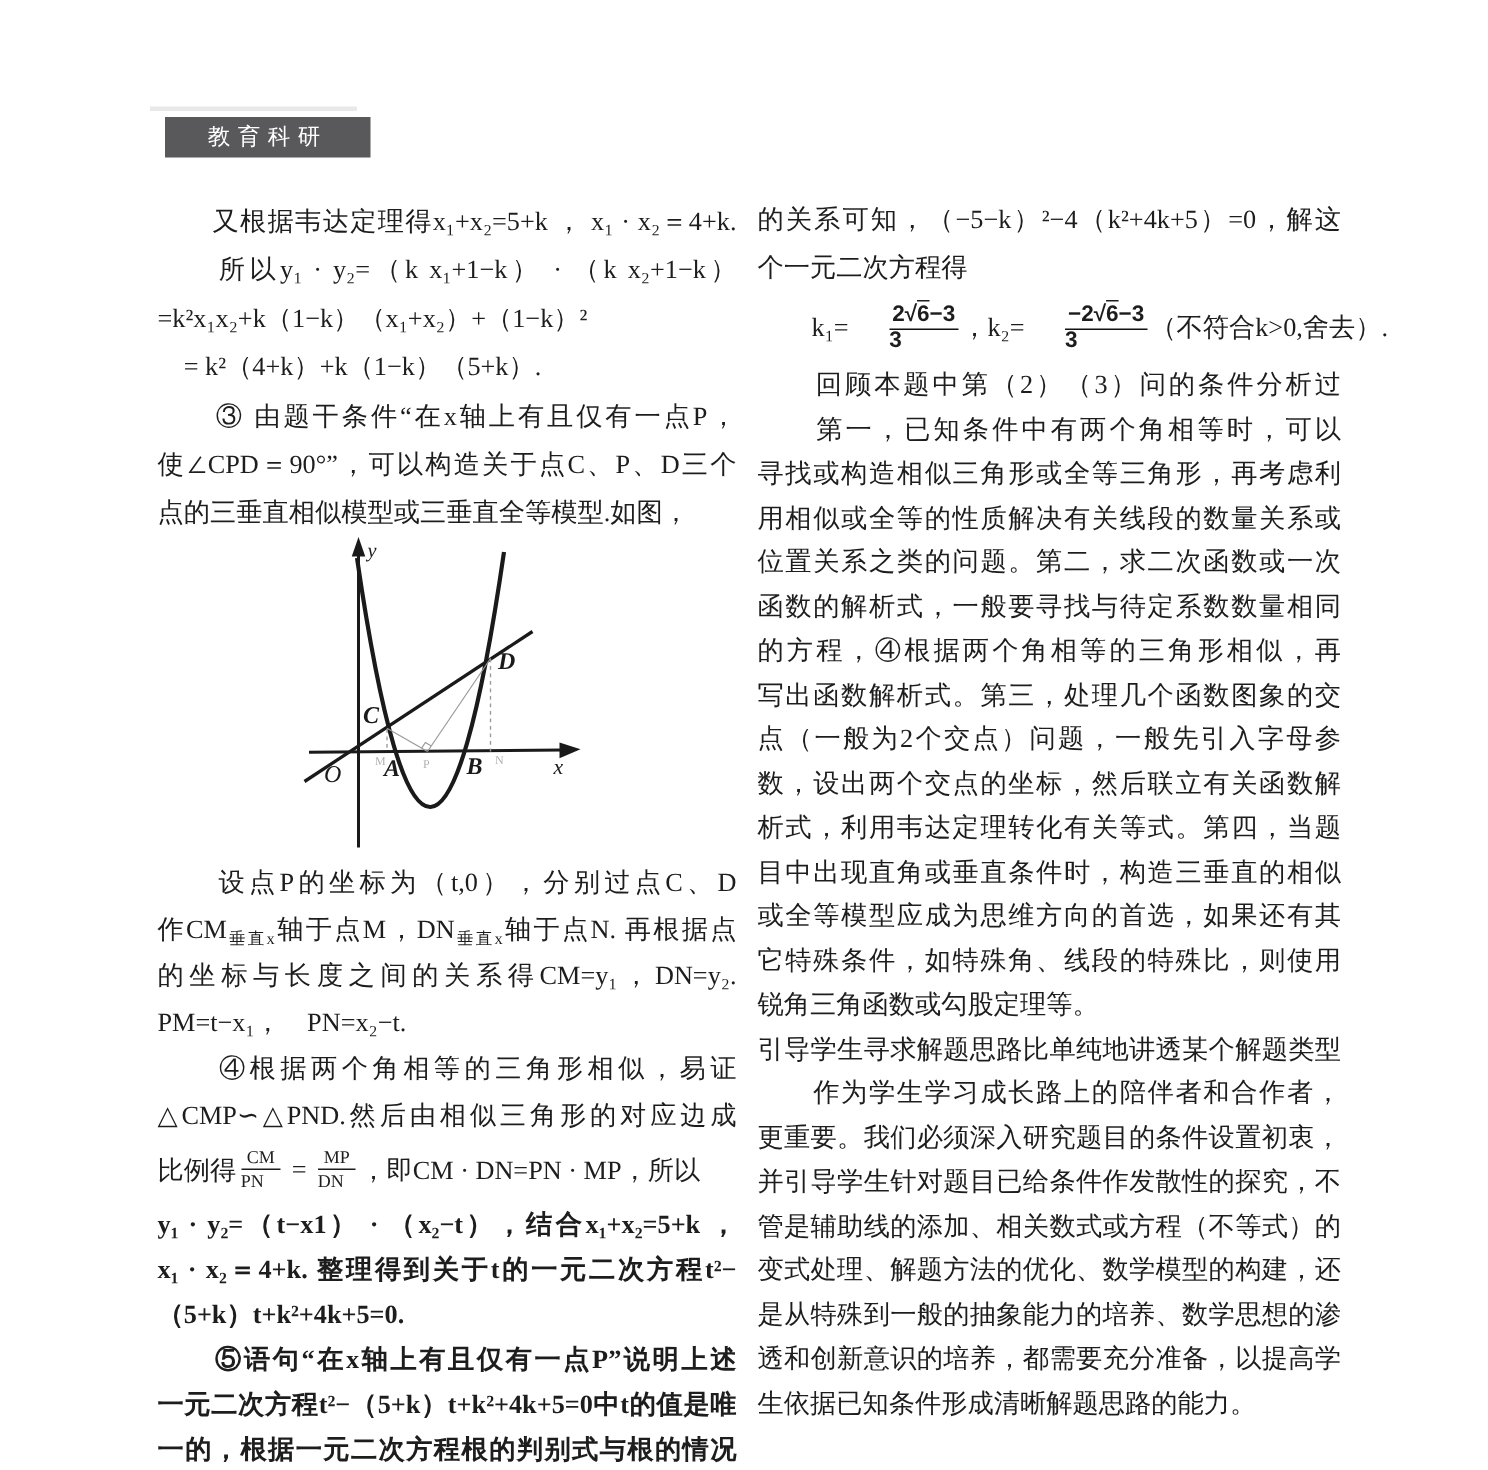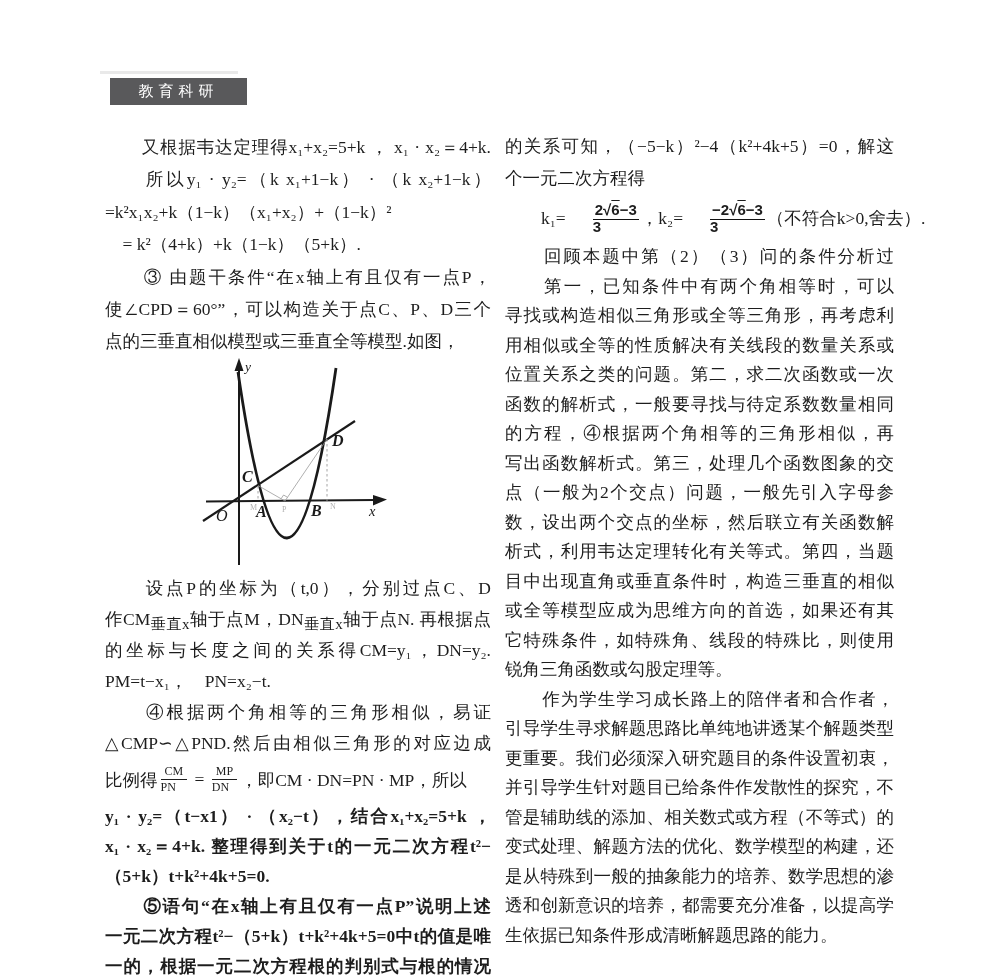--- a/index.html
+++ b/index.html
@@ -28,37 +28,37 @@
   .figure { height:215px; display:flex; justify-content:center; align-items:flex-start; }
   .frac-line { height:42px; display:flex; align-items:center; white-space:pre; }
   .frac { display:inline-flex; flex-direction:column; align-items:flex-start; line-height:1.1; font-size:12px; margin:0 3px; }
   .frac .num { border-bottom:1.5px solid #1d1d1d; padding:0 4px 1px; }
   .frac .den { padding-top:1px; }
   .k-line { height:48px; display:flex; align-items:center; white-space:pre; padding-left:36px; }
   .bfrac { font-family:"Liberation Sans", sans-serif; font-weight:700; font-size:15px; line-height:1.15; margin:0 2px; }
   .bfrac .num { border-bottom:1.8px solid #111; padding:0 2px 1px; }
   .bfrac .den { padding-top:1px; text-align:center; }
   .rad { text-decoration:overline; }
-  .subsm { font-size:15px; vertical-align:-4px; }
+  .subsm { font-size:11px; vertical-align:-4px; }
   svg text { font-family:"Liberation Serif", serif; }
 </style>
 </head>
 <body>
 
 <div class="scan-artifact"></div>
 <div class="badge">教育科研</div>
 
 <div class="col col-left">
   <div class="blk-a">
     <div class="ln j">　　又根据韦达定理得x₁+x₂=5+k ， x₁ · x₂＝4+k.</div>
     <div class="ln j">　　所以y₁ · y₂=（k x₁+1−k） · （k x₂+1−k）</div>
     <div class="ln">=k²x₁x₂+k（1−k）（x₁+x₂）+（1−k）²</div>
     <div class="ln">　= k²（4+k）+k（1−k）（5+k）.</div>
     <div class="ln j">　　③ 由题干条件“在x轴上有且仅有一点P，</div>
-    <div class="ln j">使∠CPD＝60°”，可以构造关于点C、P、D三个</div>
+    <div class="ln j">使∠CPD＝90°”，可以构造关于点C、P、D三个</div>
     <div class="ln">点的三垂直相似模型或三垂直全等模型.如图，</div>
   </div>
 
   <div class="figure">
     <svg width="212" height="212" viewBox="0 0 212 212">
 
       <line x1="47" y1="8" x2="47" y2="207" stroke="#1a1a1a" stroke-width="2"></line>
       <polygon points="47,0 42.5,13 51.5,13" fill="#1a1a1a"></polygon>
 
       <line x1="14" y1="143.5" x2="183" y2="142" stroke="#1a1a1a" stroke-width="2"></line>
@@ -153,22 +153,22 @@
     <div class="ln j">函数的解析式，一般要寻找与待定系数数量相同</div>
     <div class="ln j">的方程，④根据两个角相等的三角形相似，再</div>
     <div class="ln j">写出函数解析式。第三，处理几个函数图象的交</div>
     <div class="ln j">点（一般为2个交点）问题，一般先引入字母参</div>
     <div class="ln j">数，设出两个交点的坐标，然后联立有关函数解</div>
     <div class="ln j">析式，利用韦达定理转化有关等式。第四，当题</div>
     <div class="ln j">目中出现直角或垂直条件时，构造三垂直的相似</div>
     <div class="ln j">或全等模型应成为思维方向的首选，如果还有其</div>
     <div class="ln j">它特殊条件，如特殊角、线段的特殊比，则使用</div>
     <div class="ln">锐角三角函数或勾股定理等。</div>
+    <div class="ln j">引导学生寻求解题思路比单纯地讲透某个解题类型</div>
     <div class="ln j">　　作为学生学习成长路上的陪伴者和合作者，</div>
-    <div class="ln j">引导学生寻求解题思路比单纯地讲透某个解题类型</div>
     <div class="ln j">更重要。我们必须深入研究题目的条件设置初衷，</div>
     <div class="ln j">并引导学生针对题目已给条件作发散性的探究，不</div>
     <div class="ln j">管是辅助线的添加、相关数式或方程（不等式）的</div>
     <div class="ln j">变式处理、解题方法的优化、数学模型的构建，还</div>
     <div class="ln j">是从特殊到一般的抽象能力的培养、数学思想的渗</div>
     <div class="ln j">透和创新意识的培养，都需要充分准备，以提高学</div>
     <div class="ln">生依据已知条件形成清晰解题思路的能力。</div>
   </div>
 </div>
 

